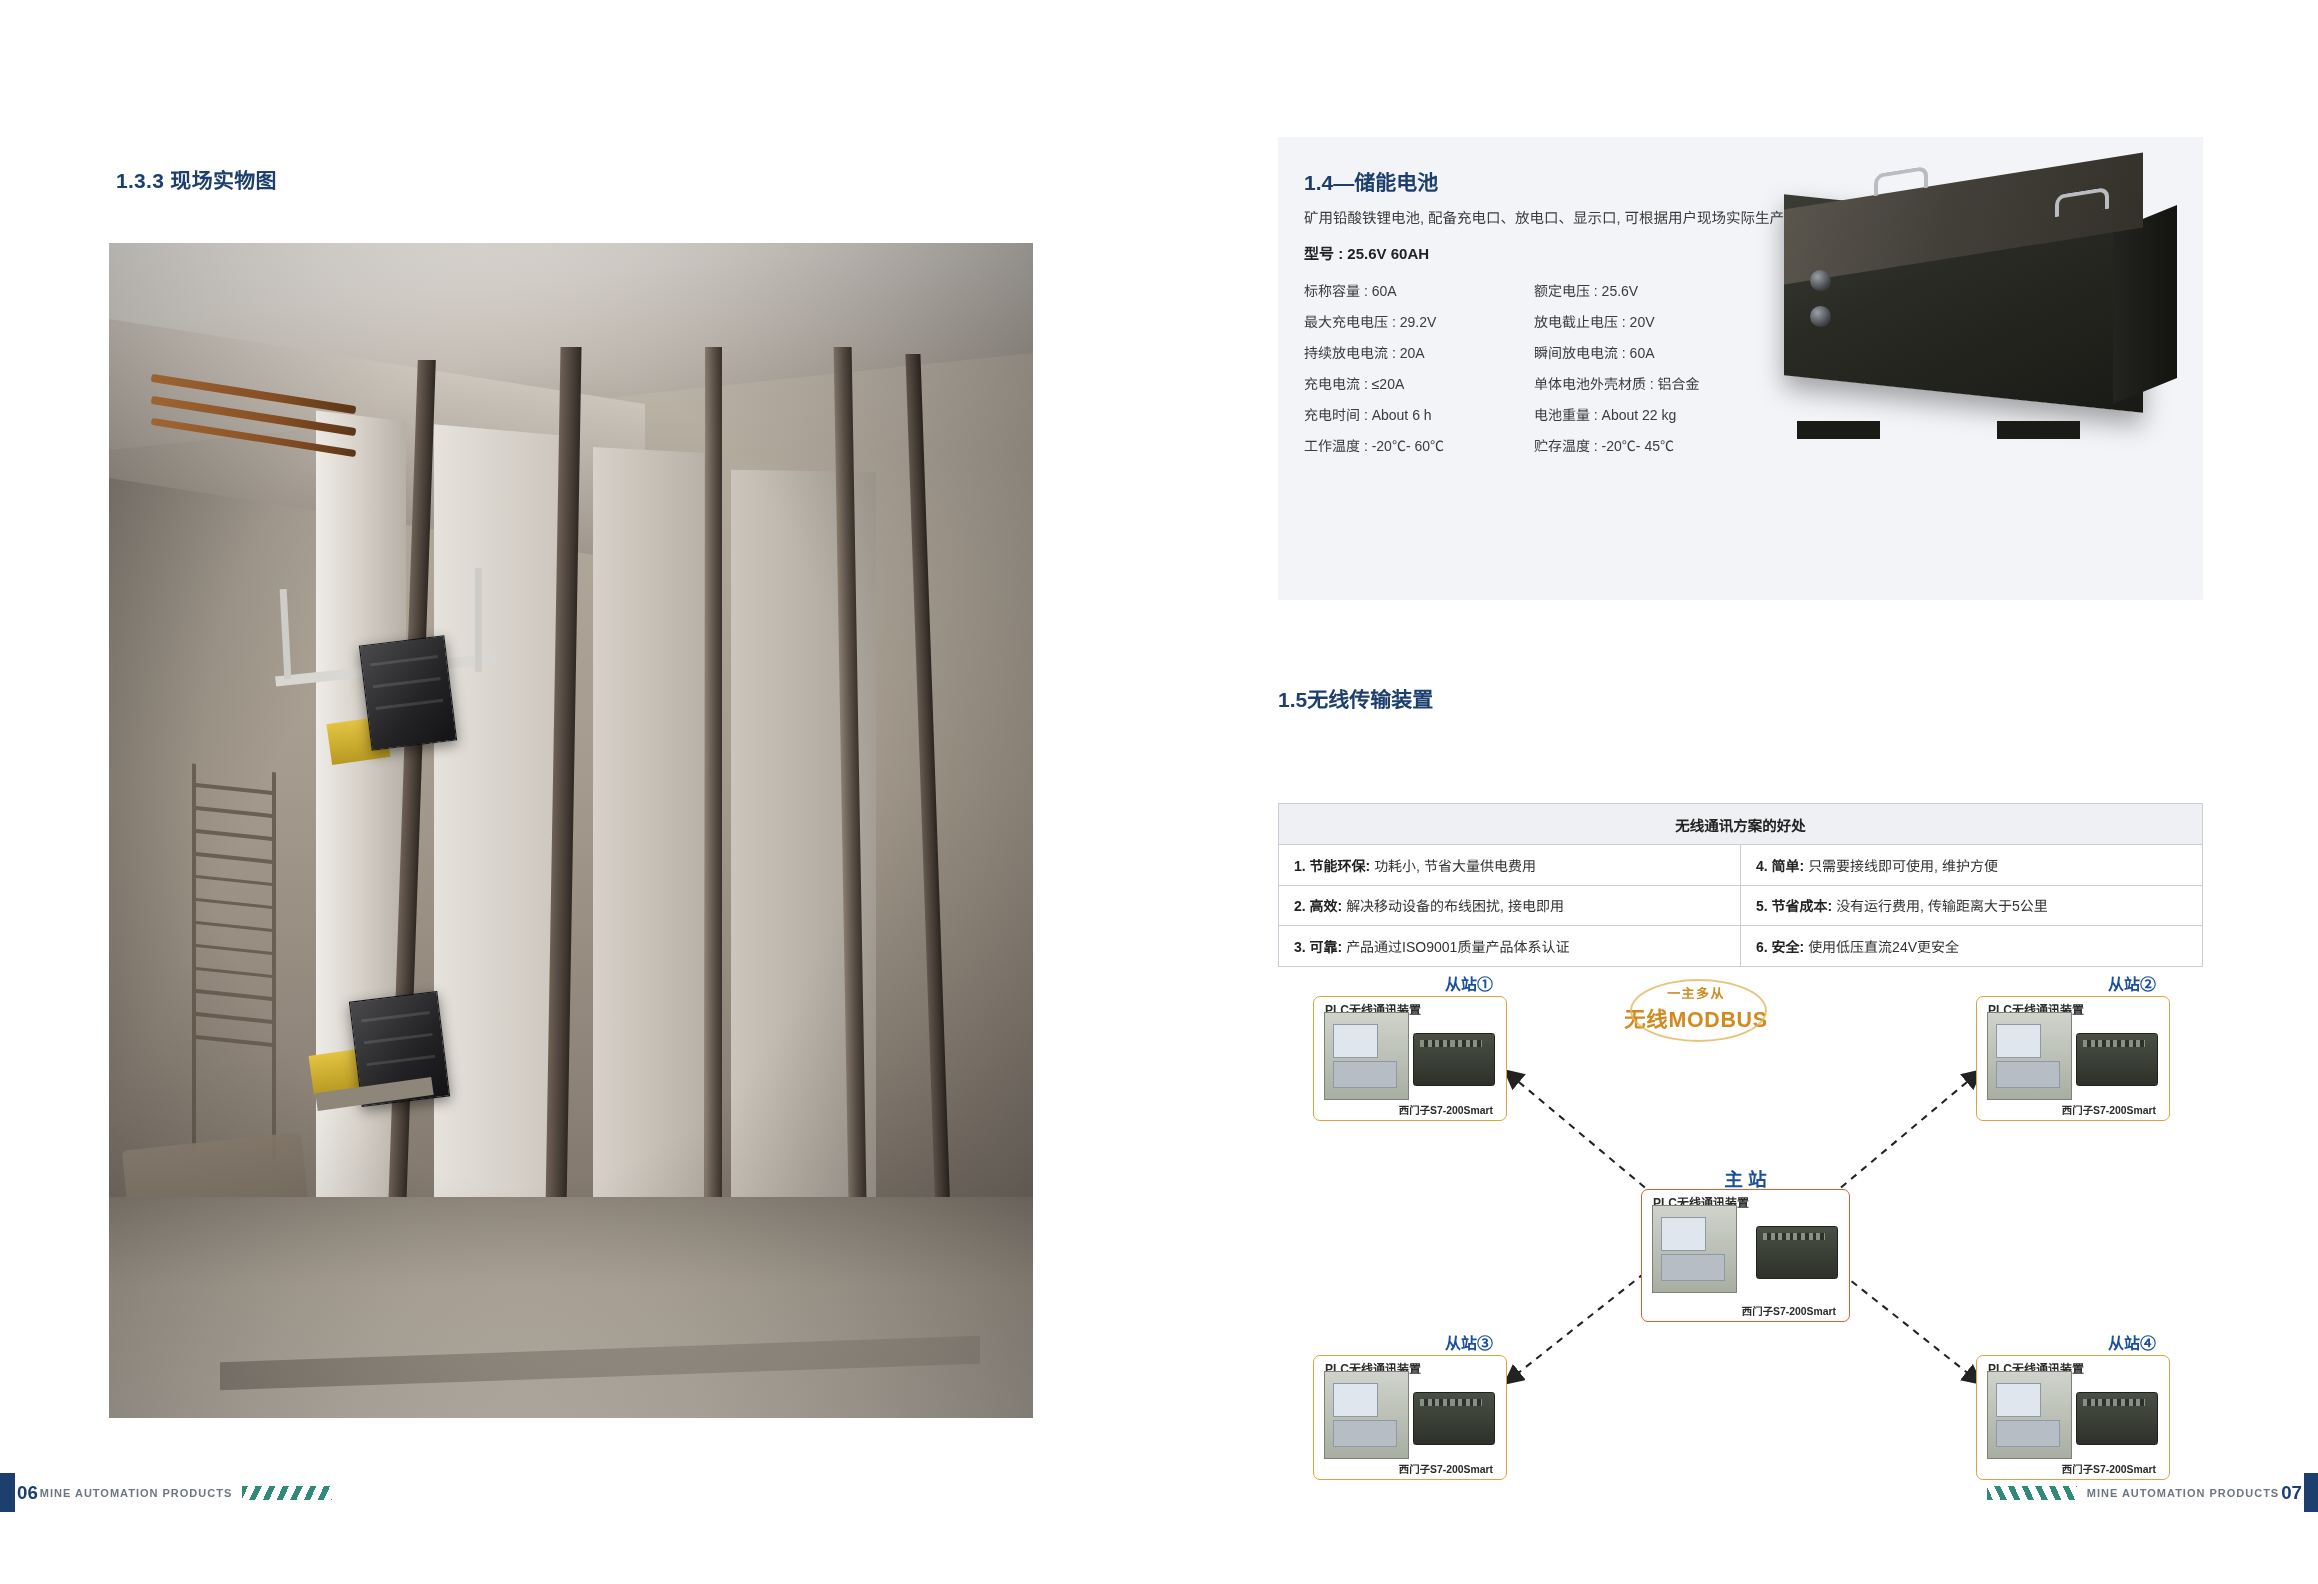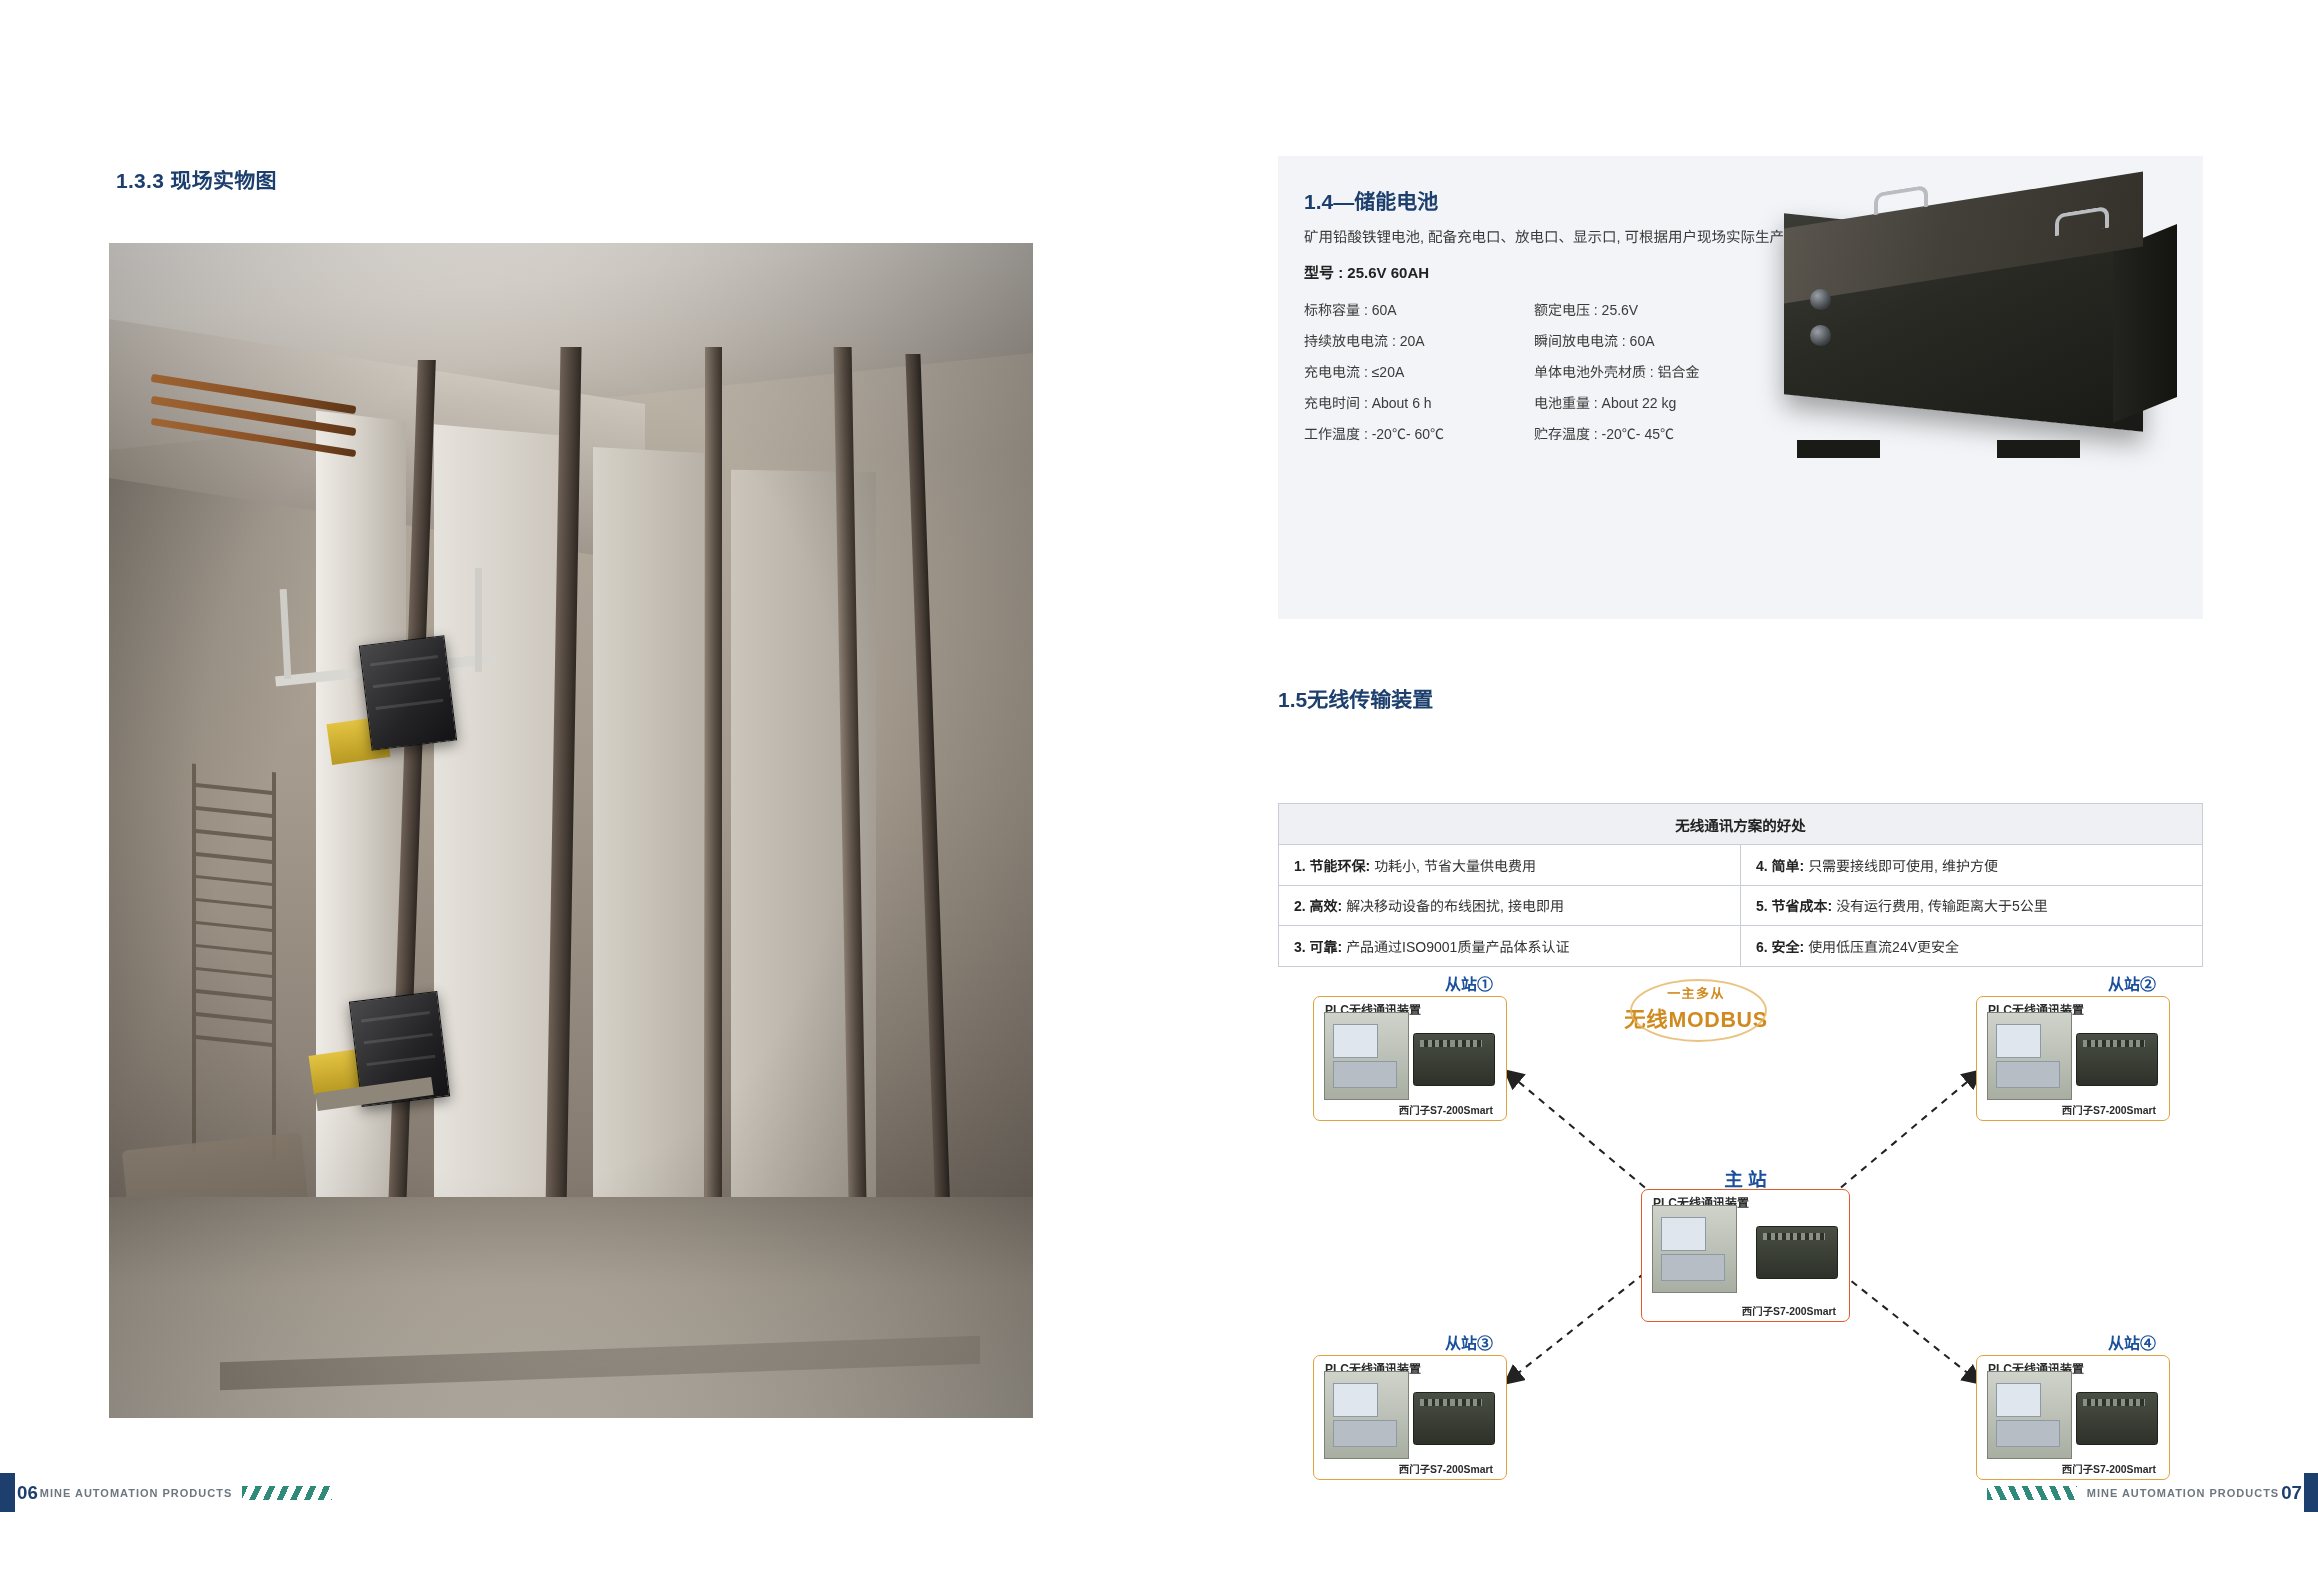--- a/index.html
+++ b/index.html
@@ -168,21 +168,21 @@
   
   .right-page {
     position: absolute;
     left: 1150px; top: 0;
     width: 1169px;
     height: 1585px;
   }
   .battery-panel {
     position: absolute;
     left: 128px;
-    top: 156px;
+    top: 137px;
     width: 925px;
     height: 463px;
     background: #f2f4f7;
   }
   .title-blue {
     font-size: 21px;
     font-weight: bold;
     color: #1c3f6e;
   }
   .battery-panel .h {
@@ -518,20 +518,24 @@
     <div class="battery-panel">
       <div class="h title-blue">1.4—储能电池</div>
       <div class="battery-desc">矿用铅酸铁锂电池, 配备充电口、放电口、显示口, 可根据用户现场实际生产产能搭配适当容量的储能电池。</div>
       <div class="battery-model">型号 : 25.6V 60AH</div>
 
       <table class="spec-table">
         <tbody>
           <tr>
             <td>标称容量 : 60A</td>
             <td class="c2">额定电压 : 25.6V</td>
+          </tr>
+          <tr>
+            <td>最大充电电压 : 29.2V</td>
+            <td class="c2">放电截止电压 : 20V</td>
           </tr>
           <tr>
             <td>持续放电电流 : 20A</td>
             <td class="c2">瞬间放电电流 : 60A</td>
           </tr>
           <tr>
             <td>充电电流 : ≤20A</td>
             <td class="c2">单体电池外壳材质 : 铝合金</td>
           </tr>
           <tr>

